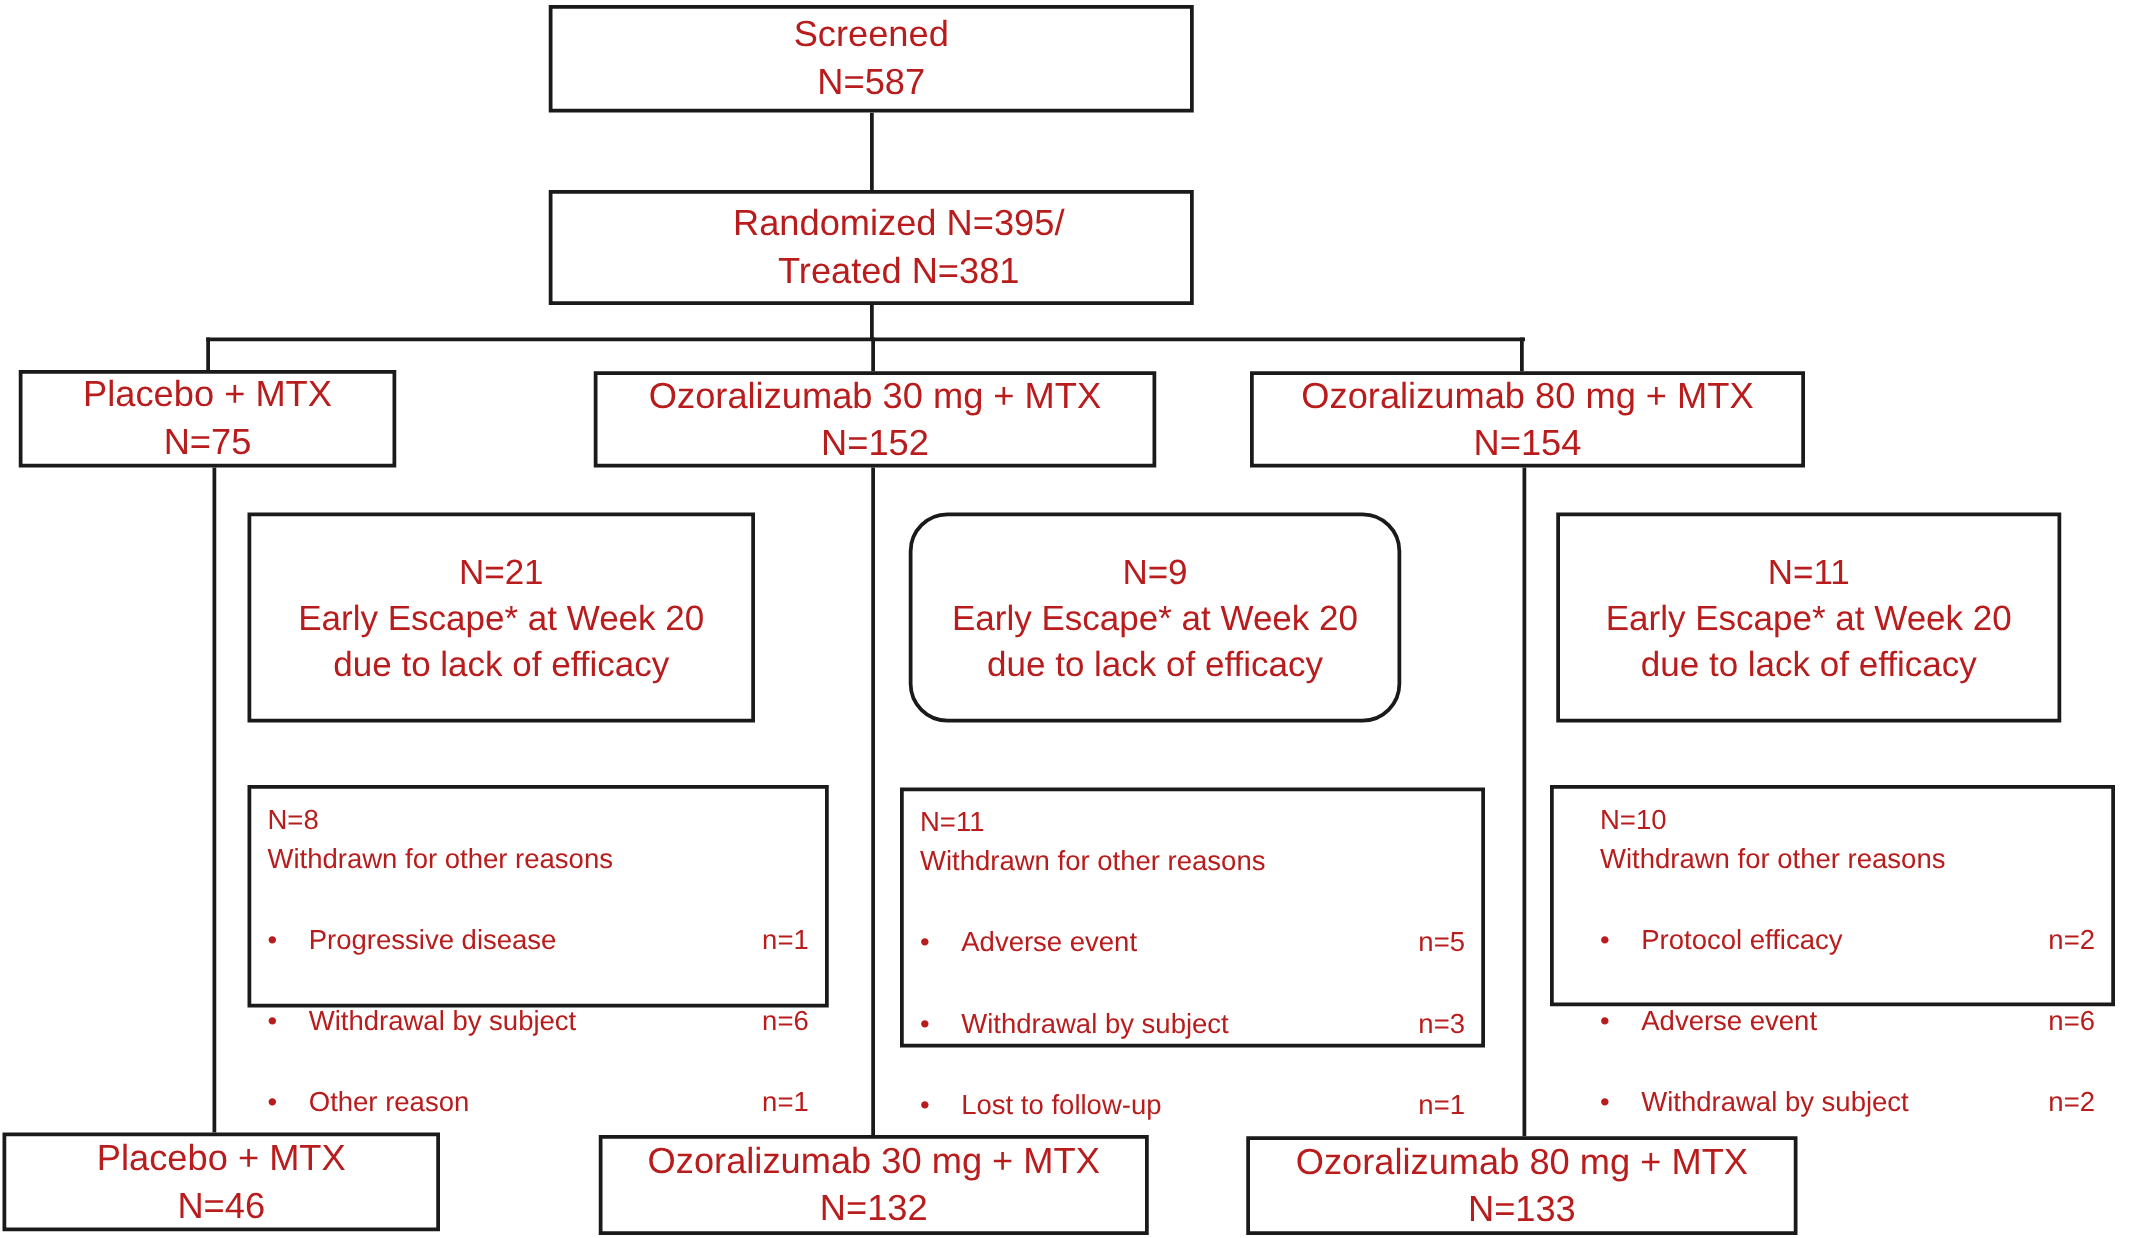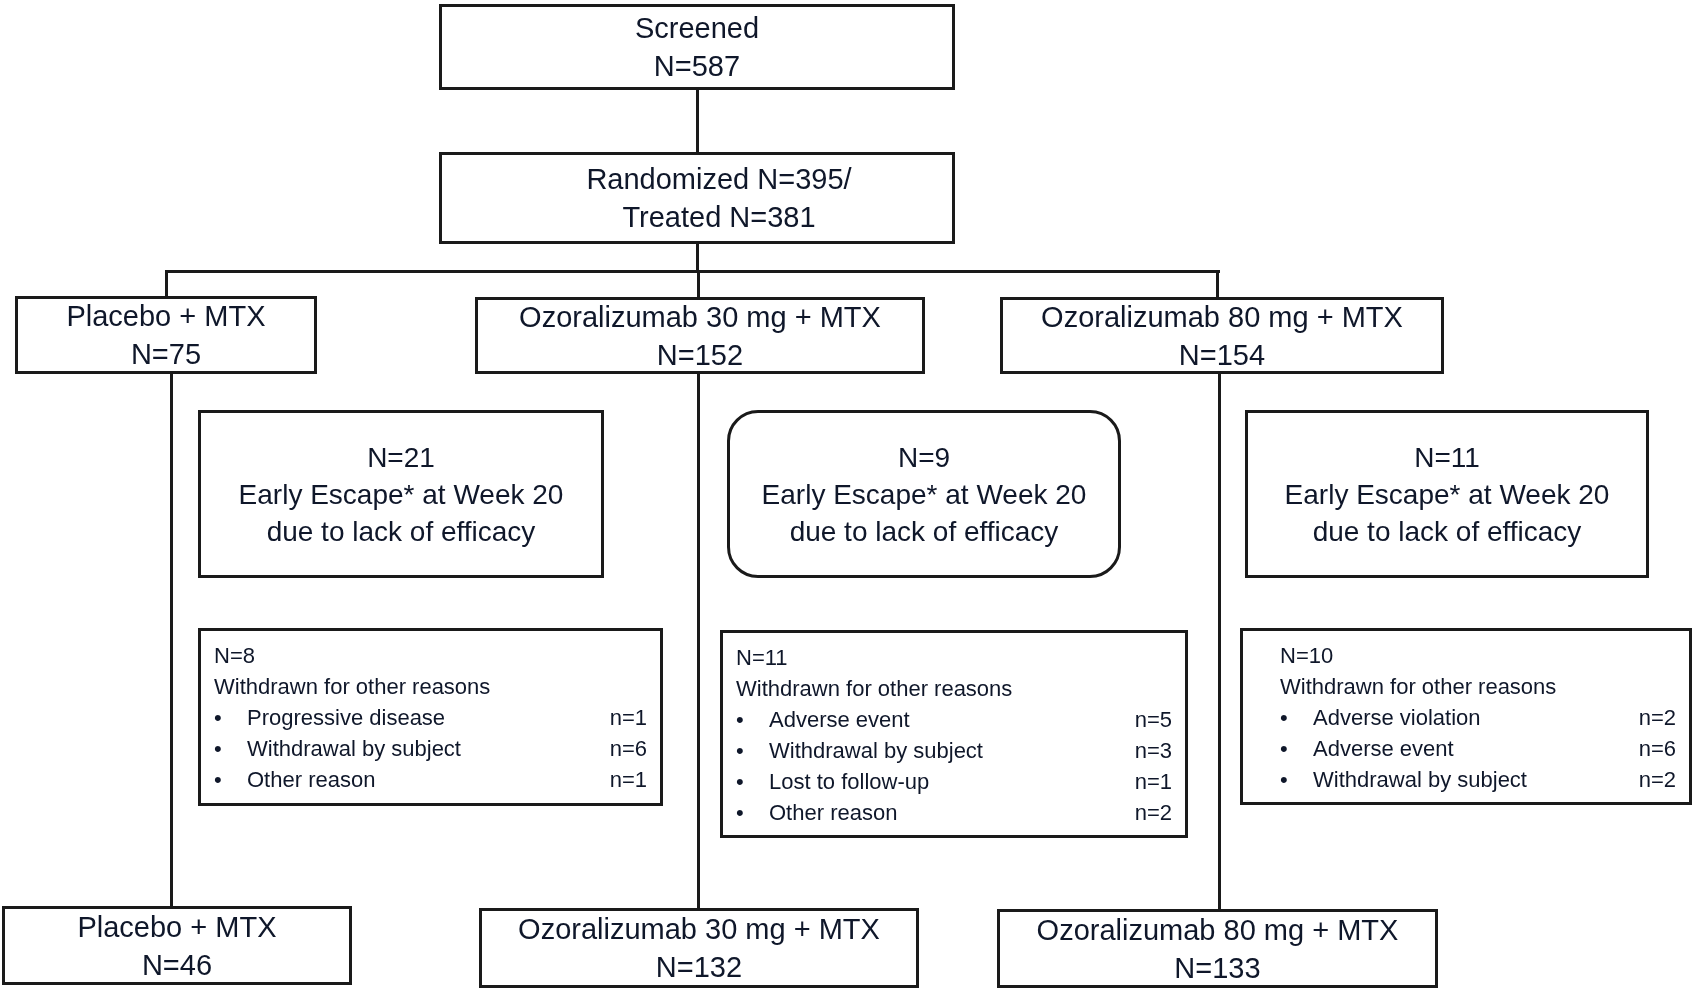--- a/index.html
+++ b/index.html
@@ -2,21 +2,21 @@
 <html><head>
 <meta charset="utf-8">
 <style>
   html, body { margin: 0; padding: 0; background: #ffffff; }
   .canvas {
     position: relative;
     width: 1703px;
     height: 990px;
     background: #ffffff;
     font-family: "Liberation Sans", "DejaVu Sans", sans-serif;
-    color: #0f172a;
+    color: #b91c1c;
   }
   .fbox {
     position: absolute;
     border: 3px solid #1a1a1a;
     background: #ffffff;
     box-sizing: border-box;
   }
   .center-box {
     display: flex;
     flex-direction: column;
@@ -28,21 +28,21 @@
   .ee-box  { font-size: 28px; line-height: 37px; text-align: right; }
   .wd-box {
     font-size: 22px;
     line-height: 31px;
     padding: 9px 13px 0 13px;
     text-align: left;
   }
   .bullet-row { display: flex; align-items: baseline; }
   .bullet-glyph { width: 33px; flex: 0 0 33px; }
   .reason-label { flex: 1 1 auto; }
-  .reason-count { flex: 0 0 auto; }
+  .reason-count { flex: 0 0 auto; margin-top: 34px; }
   .line { position: absolute; background: #1a1a1a; }
 </style>
 </head>
 <body>
 
 <div class="canvas">
 
   <div class="line" style="left:696px; top:90px; width:3px; height:62px;"></div>
   <div class="line" style="left:696px; top:244px; width:3px; height:28px;"></div>
   <div class="line" style="left:165px; top:270px; width:1055px; height:3px;"></div>
@@ -135,21 +135,21 @@
       <span class="reason-label">Other reason</span>
       <span class="reason-count">n=2</span>
     </div>
   </div>
 
   <div class="fbox wd-box" style="left:1240px; top:628px; width:452px; height:177px;padding-left:37px;">
     <div>N=10</div>
     <div>Withdrawn for other reasons</div>
     <div class="bullet-row">
       <span class="bullet-glyph">•</span>
-      <span class="reason-label">Adverse violation</span>
+      <span class="reason-label">Protocol efficacy</span>
       <span class="reason-count">n=2</span>
     </div>
     <div class="bullet-row">
       <span class="bullet-glyph">•</span>
       <span class="reason-label">Adverse event</span>
       <span class="reason-count">n=6</span>
     </div>
     <div class="bullet-row">
       <span class="bullet-glyph">•</span>
       <span class="reason-label">Withdrawal by subject</span>

